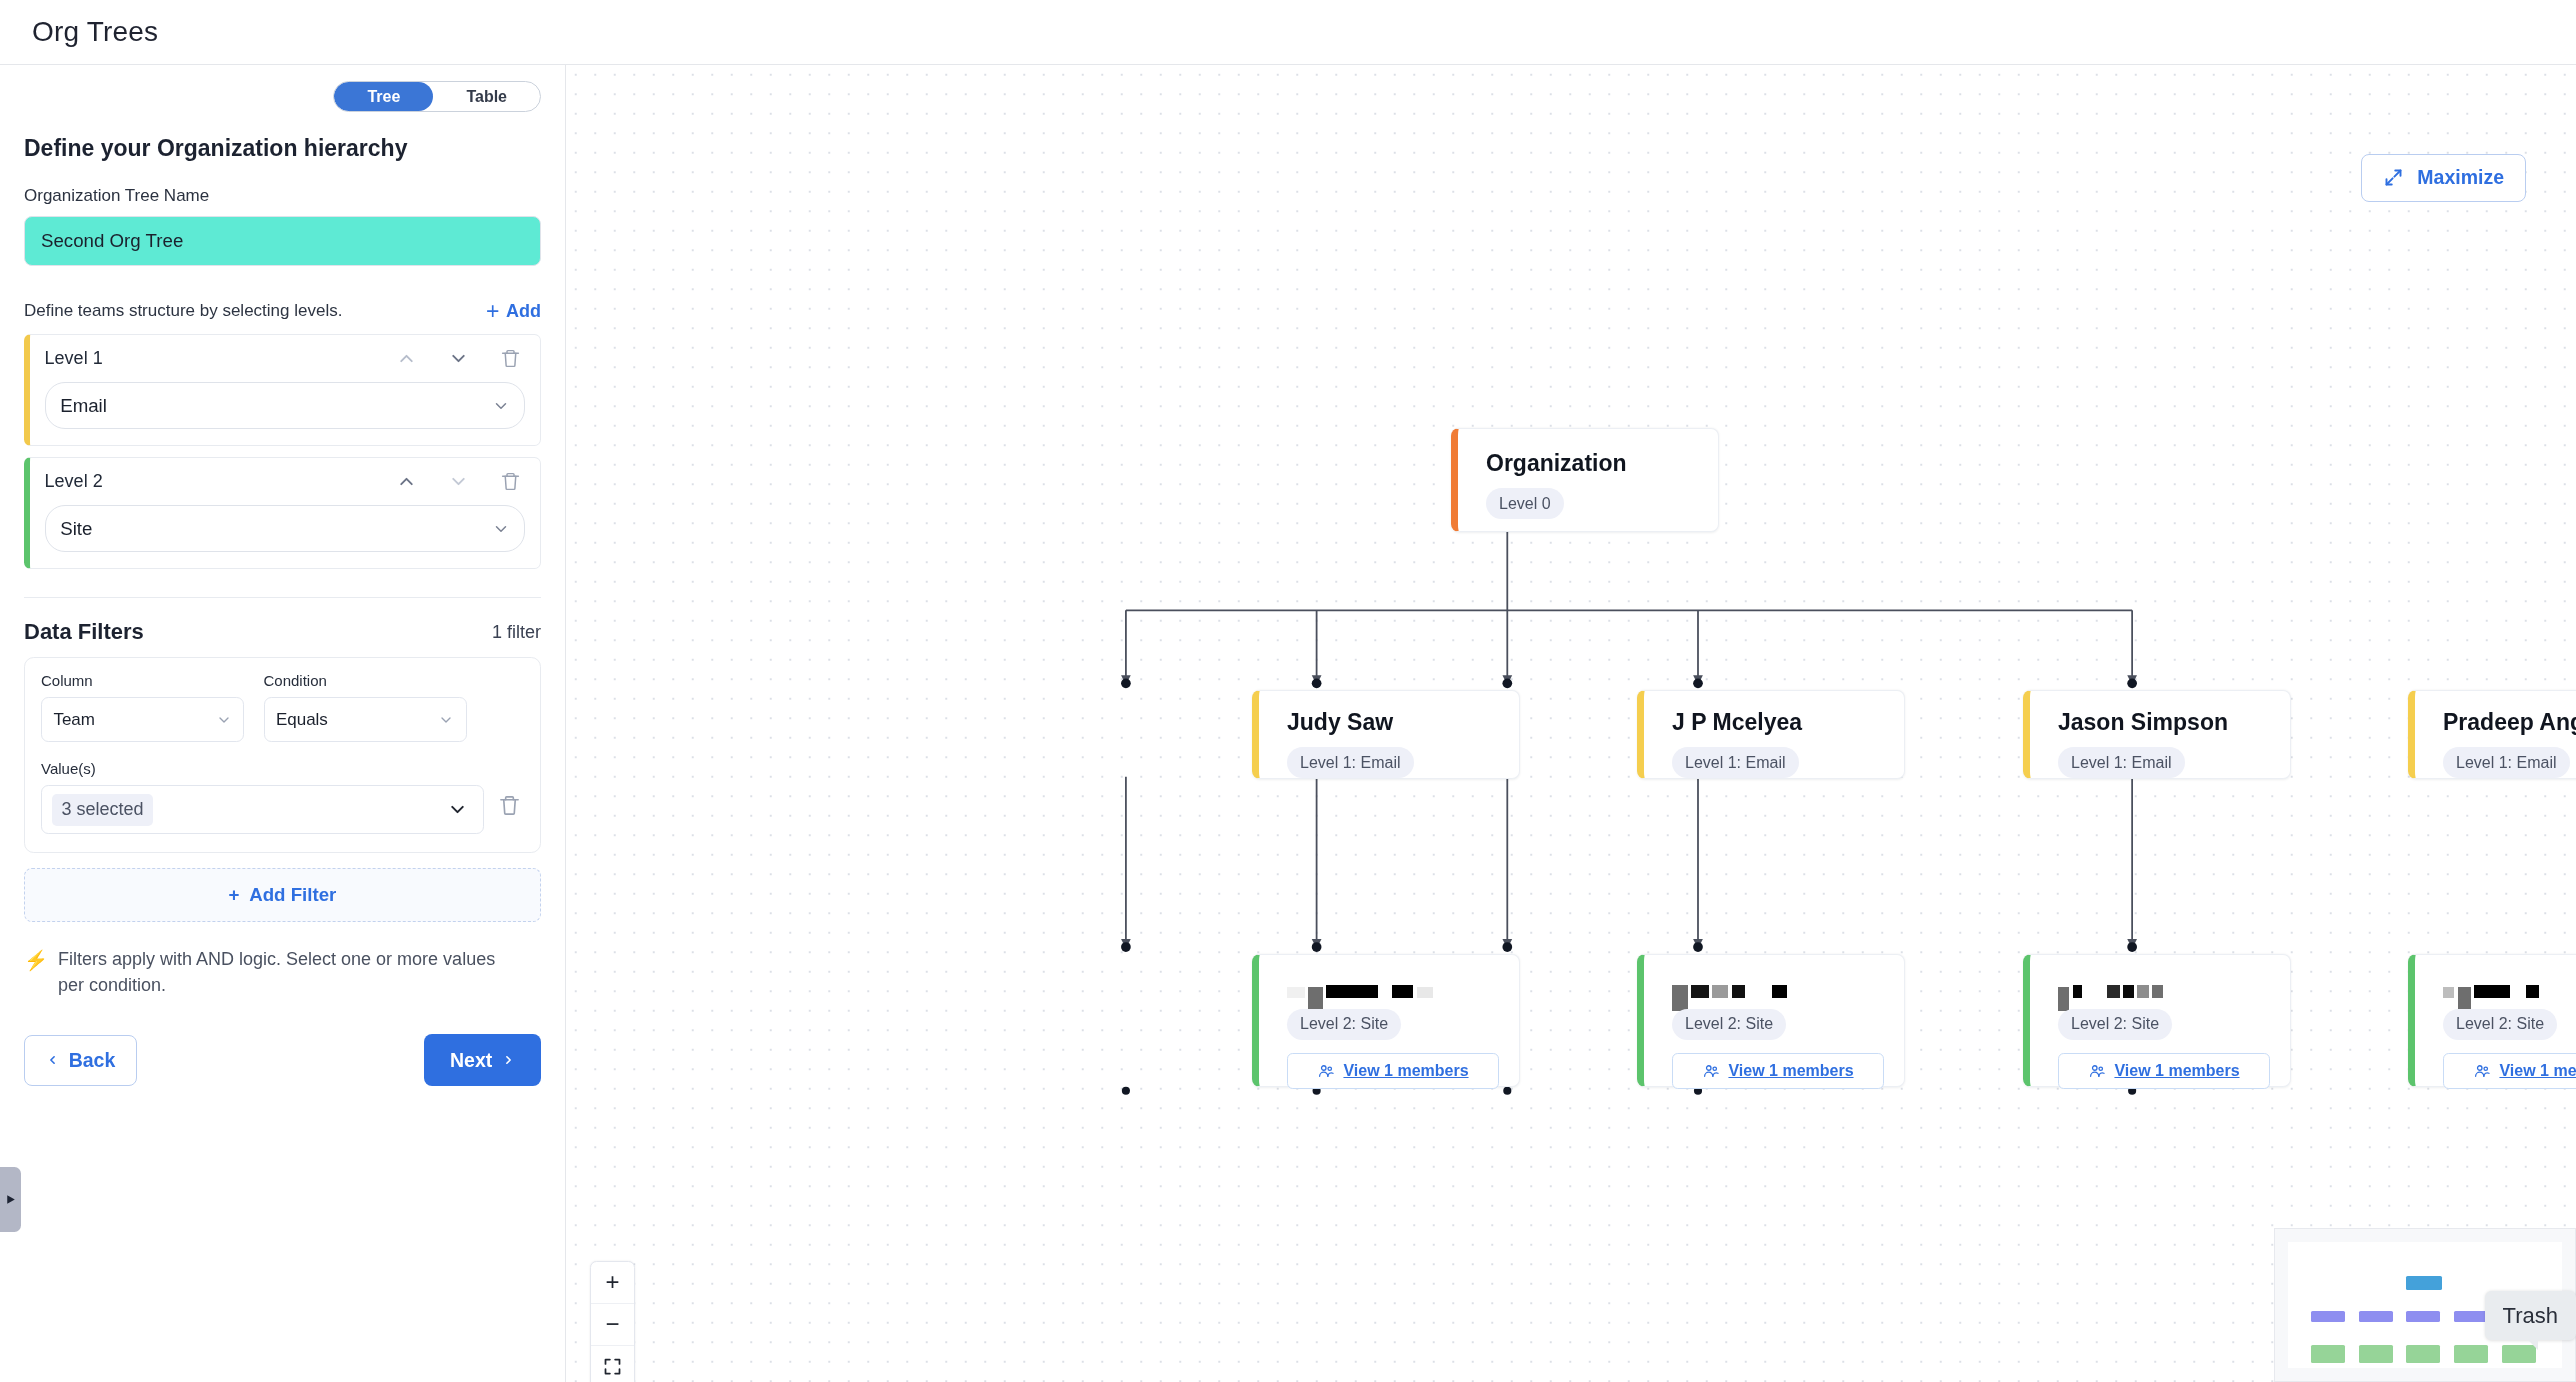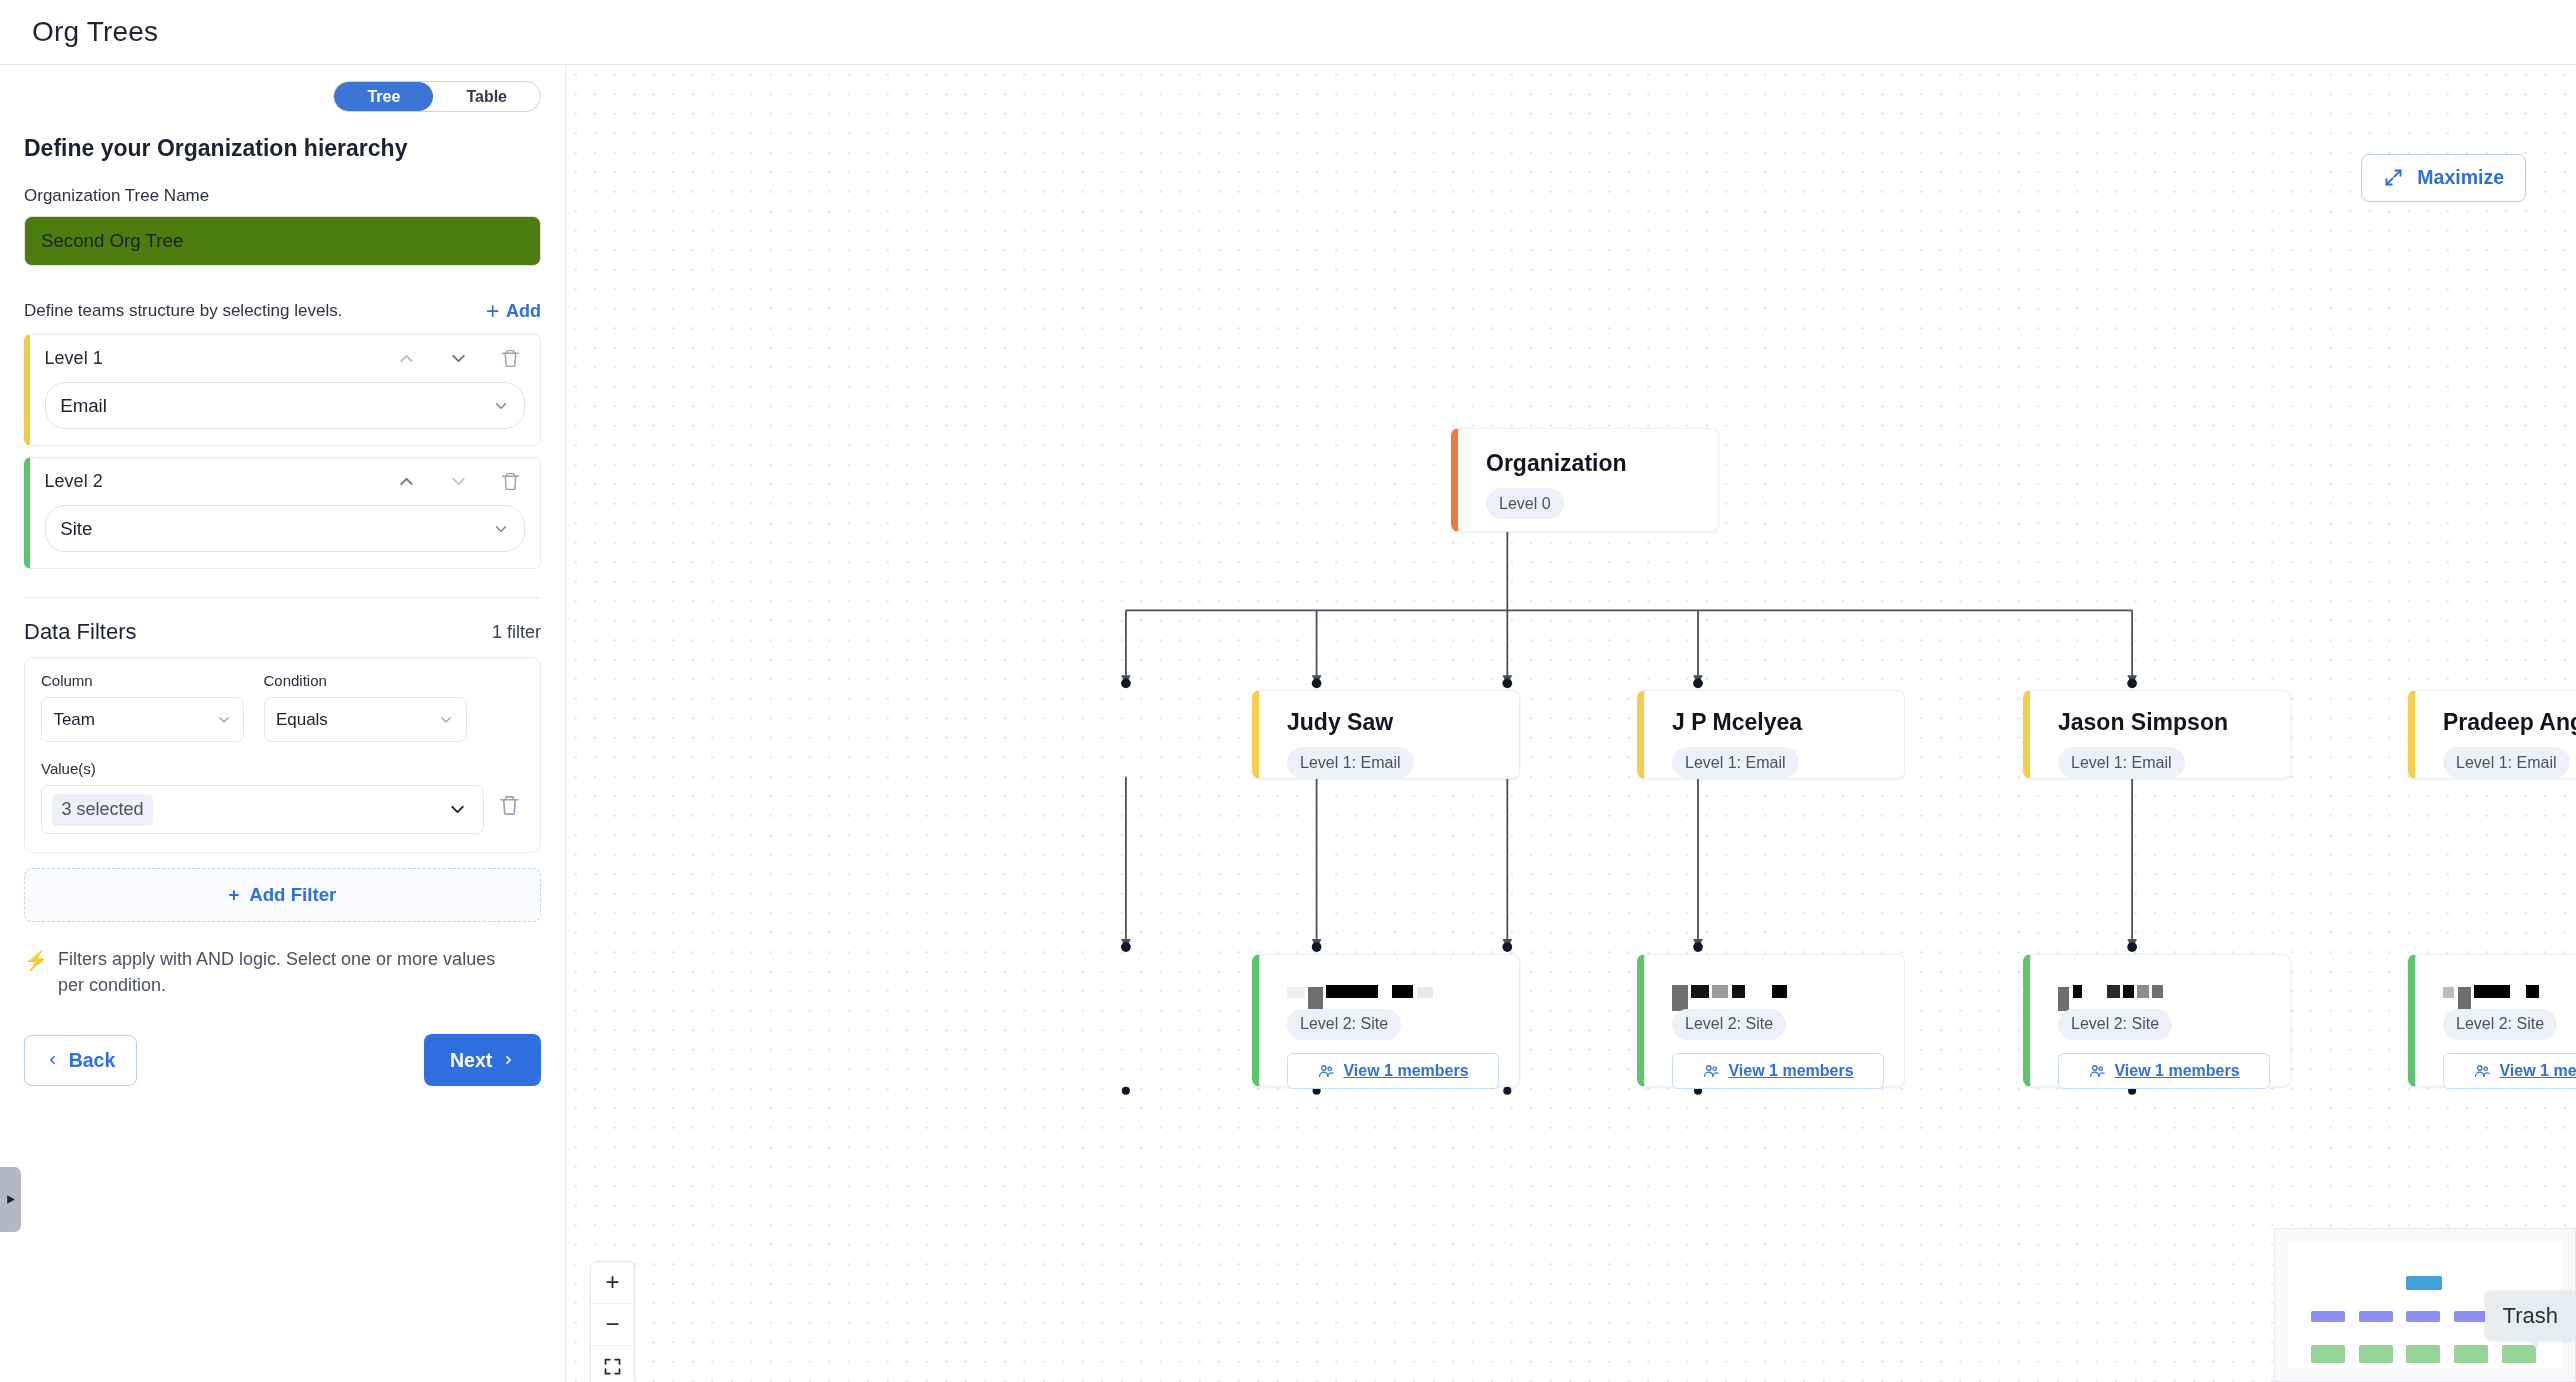--- a/index.html
+++ b/index.html
@@ -42,21 +42,21 @@
     border-radius: 811px;
   }
   .seg.active { background: #3b76d6; color: #fff; }
 
   .section-title { font-size: 23px; font-weight: 700; color: #1c2230; margin-top: 23px; }
   .field-label { font-size: 17px; color: #2b3240; margin-top: 24px; }
   .text-input {
     margin-top: 9.7px; width: 100%; height: 50px;
     border: 0.8px solid #dfe3ea; border-radius: 8px;
     display: flex; align-items: center; padding: 0 16px;
-    font-size: 18.7px; color: #1b212d; background: #4d7c0f;
+    font-size: 18.7px; color: #1b212d; background: #5eead4;
   }
 
   .levels-head {
     margin-top: 34px; display: flex; align-items: center; justify-content: space-between;
   }
   .levels-hint { font-size: 17px; color: #2d3442; }
   .add-link {
     font-size: 18px; color: #2f6fe0; font-weight: 600;
     display: inline-flex; align-items: center; gap: 6.5px; cursor: pointer;
   }
@@ -78,21 +78,21 @@
   .select-box {
     margin-top: 13px; width: 100%; height: 47px;
     border: 0.8px solid #dfe3ea; border-radius: 20px;
     display: flex; align-items: center; justify-content: space-between;
     padding: 0 14.6px; font-size: 18.7px; color: #1b212d; background: #fff; cursor: pointer;
   }
 
   .divider { margin-top: 28px; border-top: 0.8px solid #e8ebf0; }
 
   .filters-head { margin-top: 21px; display: flex; align-items: center; justify-content: space-between; }
-  .filters-title { font-size: 22px; font-weight: 400; color: #1c2230; }
+  .filters-title { font-size: 22px; font-weight: 700; color: #1c2230; }
   .filters-count { font-size: 18px; color: #3a4152; }
 
   .filter-card {
     margin-top: 11.4px; border: 0.8px solid #e8ebf0; border-radius: 9.7px;
     padding: 14.6px 16px 18px 16px; position: relative; background: #fff;
   }
   .filter-grid { display: flex; gap: 19.5px; }
   .filter-col { width: 203px; }
   .small-label { font-size: 15px; color: #262d3b; font-weight: 400; }
   .mini-select {

